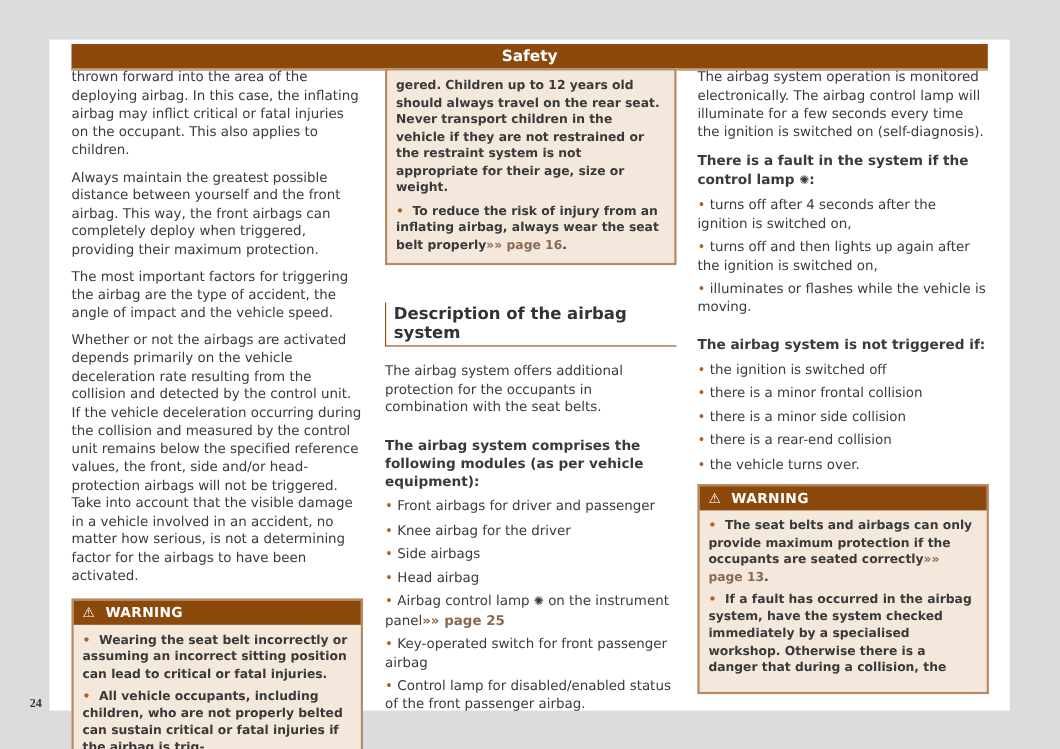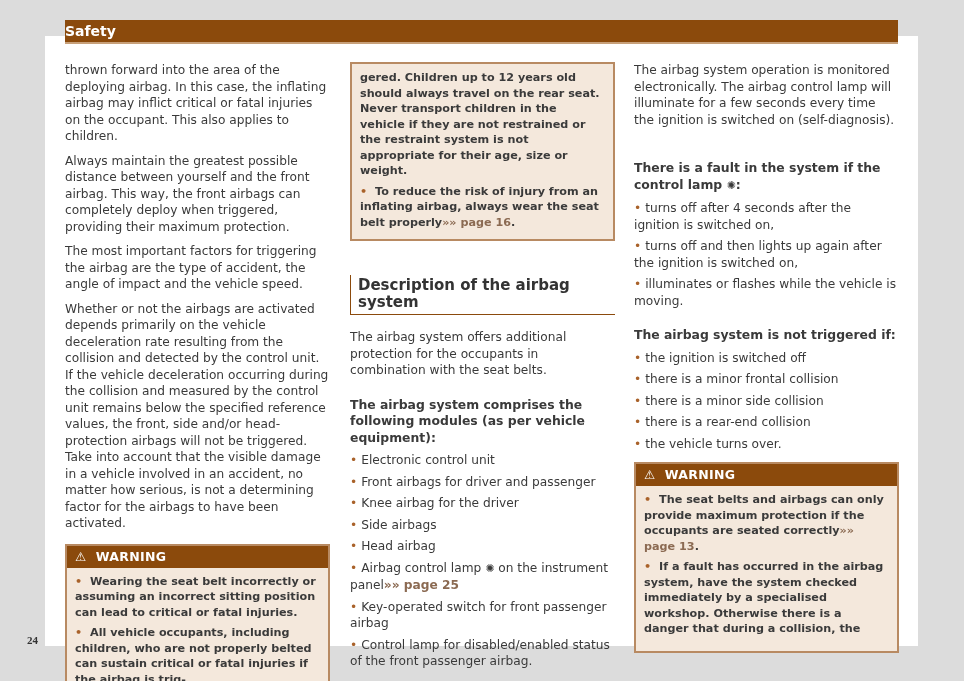--- a/index.html
+++ b/index.html
@@ -1,20 +1,20 @@
 <!DOCTYPE html>
 <html><head>
 <meta charset="utf-8">
 <style>
   html, body { margin:0; padding:0; }
   body { width:964px; height:681px; background:#dcdcdc; position:relative; overflow:hidden;
          font-family:"DejaVu Sans", sans-serif; color:#333; }
   .page { position:absolute; left:45px; top:36px; width:873px; height:610px; background:#fff; }
-  .header-bar { position:absolute; left:65px; top:20px; width:833px; height:22px; background:#8b4a0c;
-                border-bottom:2px solid #c7a07a; color:#fff; font-size:14px; font-weight:bold;
+  .header-bar { position:absolute; left:65px; top:40px; width:833px; height:22px; background:#8b4a0c;
+                border-bottom:2px solid #c7a07a; color:#fff; text-align:center; font-size:14px; font-weight:bold;
                 line-height:22px; }
   .col { position:absolute; top:62px; font-size:12.2px; line-height:16.5px; color:#3a3a3a; }
   .col p { margin:0 0 8px 0; }
   .c1 { left:65px; width:265px; }
   .c2 { left:350px; width:265px; }
   .c3 { left:634px; width:265px; }
   .warn { border:2px solid #b88a62; background:#f4e8dc; }
   .warn-head { background:#8b4a0c; color:#fff; font-weight:bold; font-size:12.5px; padding:2px 8px; height:18px; line-height:18px; letter-spacing:0.3px; }
   .warn-body { padding:6px 8px 4px 8px; font-weight:bold; font-size:11.2px; line-height:15.5px; color:#3a3a3a; }
   .warn-body p { margin:0 0 5px 0; }
@@ -54,32 +54,31 @@
   <div class="warn" style="border-top-width:2px;">
     <div class="warn-body">
       <p>gered. Children up to 12 years old should always travel on the rear seat. Never transport children in the vehicle if they are not restrained or the restraint system is not appropriate for their age, size or weight.</p>
       <p><span class="bullet">•</span> <span>To reduce the risk of injury from an inflating airbag, always wear the seat belt properly</span><a class="link">»» page 16</a><span>.</span></p>
     </div>
   </div>
   <div style="height:34px"></div>
   <div class="section-title">Description of the airbag system</div>
   <p style="margin-bottom:18px">The airbag system offers additional protection for the occupants in combination with the seat belts.</p>
   <div class="subhead">The airbag system comprises the following modules (as per vehicle equipment):</div>
-  <div class="li"><span class="bullet">•</span><span>Electronic control unit</span></div>
   <div class="li"><span class="bullet">•</span><span>Front airbags for driver and passenger</span></div>
   <div class="li"><span class="bullet">•</span><span>Knee airbag for the driver</span></div>
   <div class="li"><span class="bullet">•</span><span>Side airbags</span></div>
   <div class="li"><span class="bullet">•</span><span>Head airbag</span></div>
   <div class="li"><span class="bullet">•</span><span>Airbag control lamp</span> <span class="lamp-icon">✺</span> <span>on the instrument panel</span><a class="link">»» page 25</a></div>
   <div class="li"><span class="bullet">•</span><span>Key-operated switch for front passenger airbag</span></div>
   <div class="li"><span class="bullet">•</span><span>Control lamp for disabled/enabled status of the front passenger airbag.</span></div>
 </div>
 
 <div class="col c3">
-  <p style="margin-bottom:32px">The airbag system operation is monitored electronically. The airbag control lamp will illuminate for a few seconds every time the ignition is switched on (self-diagnosis).</p>
+  <p style="margin-bottom:10px">The airbag system operation is monitored electronically. The airbag control lamp will illuminate for a few seconds every time the ignition is switched on (self-diagnosis).</p>
   <div class="subhead"><span>There is a fault in the system if the control lamp</span> <span class="lamp-icon">✺</span><span>:</span></div>
   <div class="li"><span class="bullet">•</span><span>turns off after 4 seconds after the ignition is switched on,</span></div>
   <div class="li"><span class="bullet">•</span><span>turns off and then lights up again after the ignition is switched on,</span></div>
   <div class="li" style="margin-bottom:18px"><span class="bullet">•</span><span>illuminates or flashes while the vehicle is moving.</span></div>
   <div class="subhead">The airbag system is not triggered if:</div>
   <div class="li"><span class="bullet">•</span><span>the ignition is switched off</span></div>
   <div class="li"><span class="bullet">•</span><span>there is a minor frontal collision</span></div>
   <div class="li"><span class="bullet">•</span><span>there is a minor side collision</span></div>
   <div class="li"><span class="bullet">•</span><span>there is a rear-end collision</span></div>
   <div class="li"><span class="bullet">•</span><span>the vehicle turns over.</span></div>

